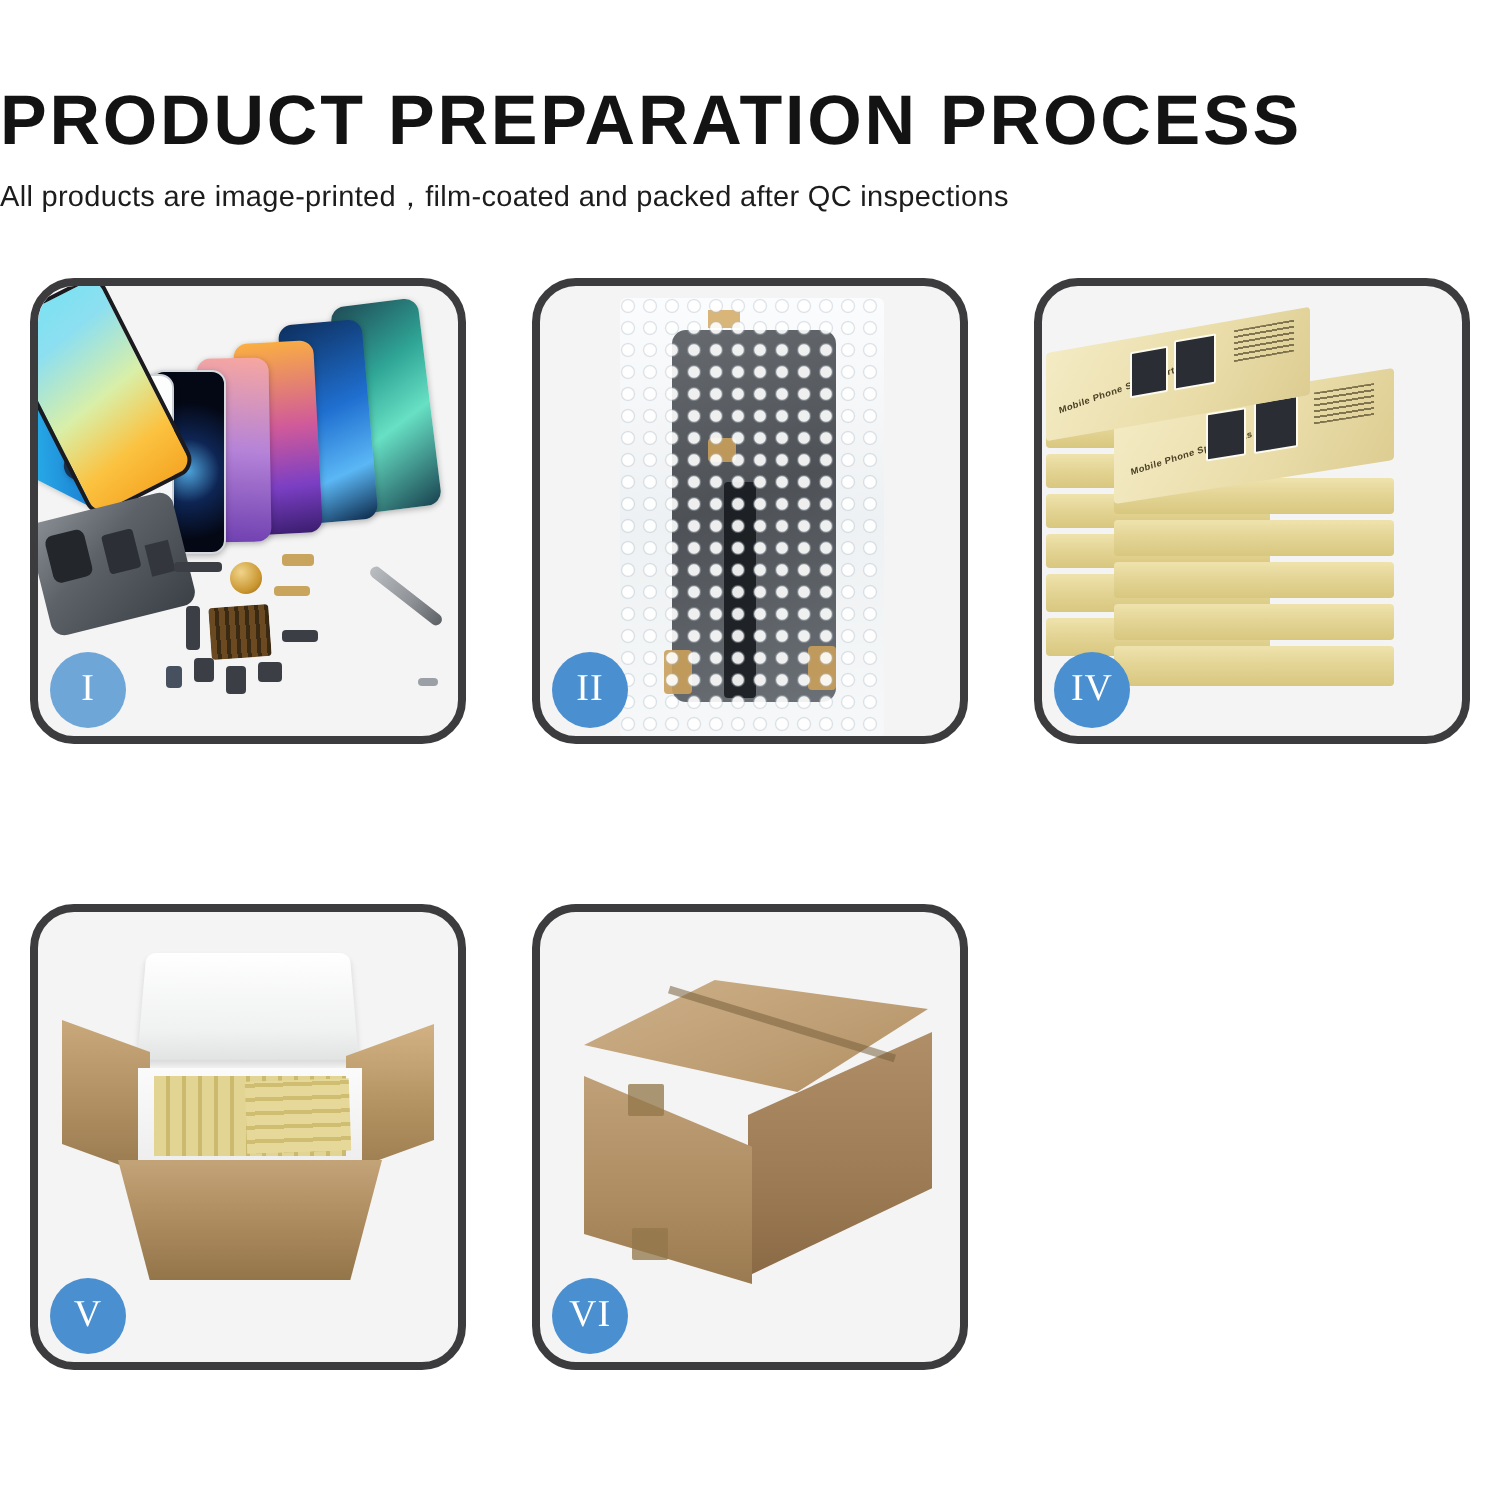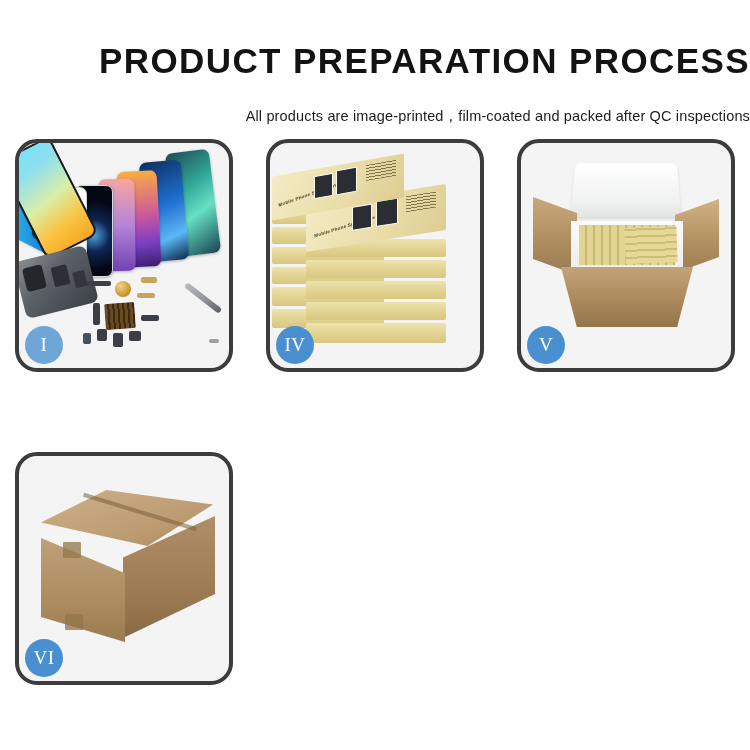--- a/index.html
+++ b/index.html
@@ -19,33 +19,33 @@
     height: 750px;
     background: #ffffff;
   }
 
   
   .header {
     position: absolute;
     top: 40px;
     left: 0;
     width: 750px;
-    text-align: right;
+    text-align: left;
   }
   .title {
     font-family: "Liberation Sans", sans-serif;
     font-size: 35px;
     font-weight: 700;
     letter-spacing: 1.4px;
     color: #131313;
     line-height: 42px;
     white-space: nowrap;
   }
   .subtitle {
-    margin-top: 25px;
+    margin-top: 7px;
     font-family: "Liberation Sans", sans-serif;
     font-size: 14.5px;
     font-weight: 400;
     color: #1c1c1c;
     letter-spacing: 0.15px;
     white-space: nowrap;
   }
 
   
   .grid {
@@ -422,20 +422,36 @@
         <div class="part" style="left:122px;top:172px;width:18px;height:6px;"></div>
         <div class="part" style="left:64px;top:190px;width:8px;height:11px;background:#46505e;"></div>
         <div class="screwdriver"></div>
         <div class="part" style="left:190px;top:196px;width:10px;height:4px;background:#9aa0a6;border-radius:2px;"></div>
       </div>
       <div class="badge light">
         <span>I</span>
       </div>
     </div>
 
+    <div class="panel">
+      <div class="panel-inner">
+        <div class="bag">
+          <div class="bag-screen"></div>
+          <div class="bag-flex"></div>
+          <div class="bag-conn" style="left:22px;top:176px;"></div>
+          <div class="bag-conn" style="left:94px;top:174px;"></div>
+          <div class="bag-conn" style="left:44px;top:70px;height:12px;"></div>
+          <div class="bag-tape-top"></div>
+          <div class="bag-bubbles"></div>
+        </div>
+      </div>
+      <div class="badge deep">
+        <span>II</span>
+      </div>
+    </div>
 
 
     <div class="panel">
       <div class="panel-inner">
         <div class="stack">
 
           <div class="sbox" style="left:2px;top:64px;width:112px;height:17px;"></div>
           <div class="sbox" style="left:2px;top:84px;width:112px;height:17px;"></div>
           <div class="sbox" style="left:2px;top:104px;width:112px;height:17px;"></div>
           <div class="sbox" style="left:2px;top:124px;width:112px;height:17px;"></div>

